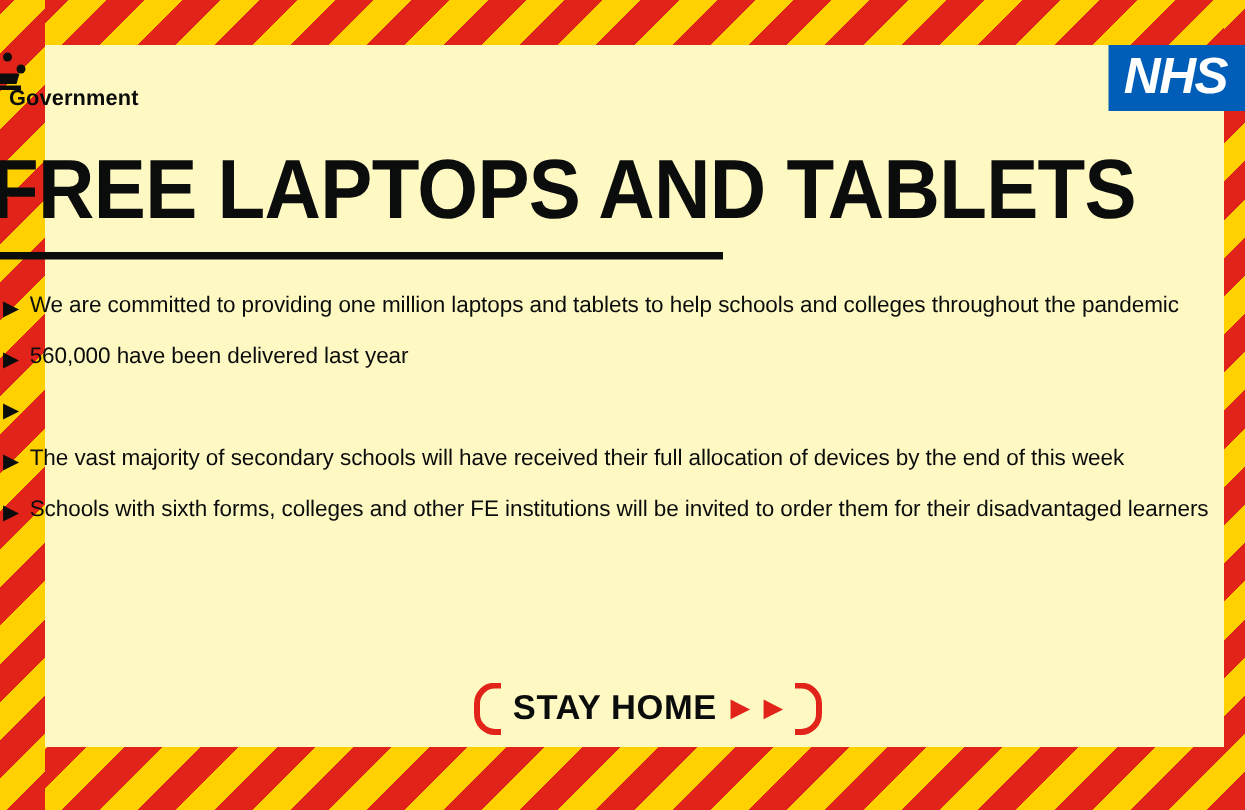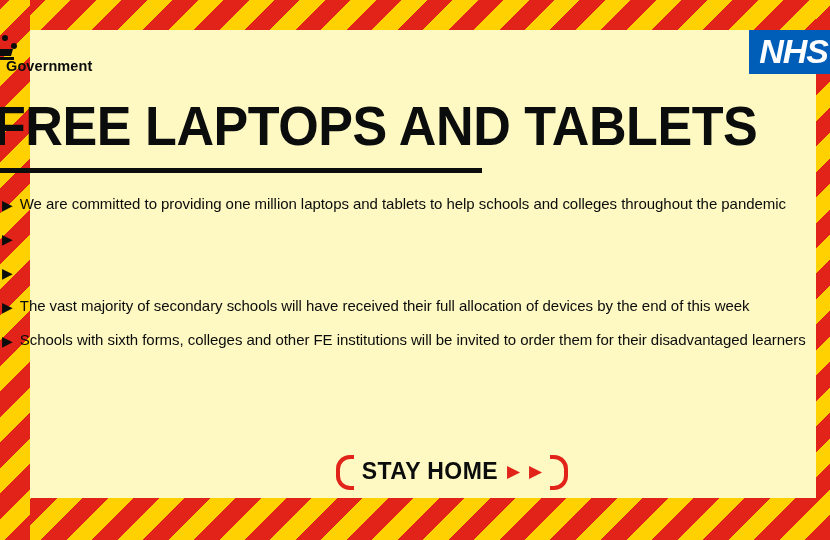--- a/index.html
+++ b/index.html
@@ -100,21 +100,21 @@
   .nhs-logo {
     position: absolute;
     top: 30px;
     right: 0px;
     background: #005eb8;
     color: #ffffff;
     font-weight: bold;
     font-style: italic;
     font-size: 34px;
     letter-spacing: -1px;
-    padding: 4px 2px 6px 10px;
+    padding: 4px 12px 6px 10px;
     line-height: 1;
     font-family: "Liberation Sans", sans-serif;
     text-align: right;
   }
 
   
   .headline {
     position: absolute;
     top: 98px;
     left: -6px;
@@ -161,21 +161,21 @@
     line-height: 24px;
     color: #0b0c0c;
     font-weight: normal;
     letter-spacing: -0.05px;
     max-width: 800px;
   }
 
   
   .slogan {
     position: absolute;
-    left: 172px;
+    left: 152px;
     bottom: 50px;
     width: 512px;
     height: 36px;
     display: flex;
     align-items: center;
     justify-content: center;
     padding-left: 24px;
   }
   .slogan-box {
     position: relative;
@@ -246,20 +246,21 @@
   <div class="headline">FREE LAPTOPS AND TABLETS</div>
   <div class="headline-rule"></div>
 
   <div class="bullets">
     <div class="bullet">
       <span class="bullet-marker">▶</span>
       <span class="bullet-text">We are committed to providing one million laptops and tablets to help schools and colleges throughout the pandemic</span>
     </div>
     <div class="bullet">
       <span class="bullet-marker">▶</span>
+      <span class="bullet-text">560,000 have been delivered last year</span>
     </div>
     <div class="bullet">
       <span class="bullet-marker">▶</span>
     </div>
     <div class="bullet">
       <span class="bullet-marker">▶</span>
       <span class="bullet-text">The vast majority of secondary schools will have received their full allocation of devices by the end of this week</span>
     </div>
     <div class="bullet">
       <span class="bullet-marker">▶</span>

